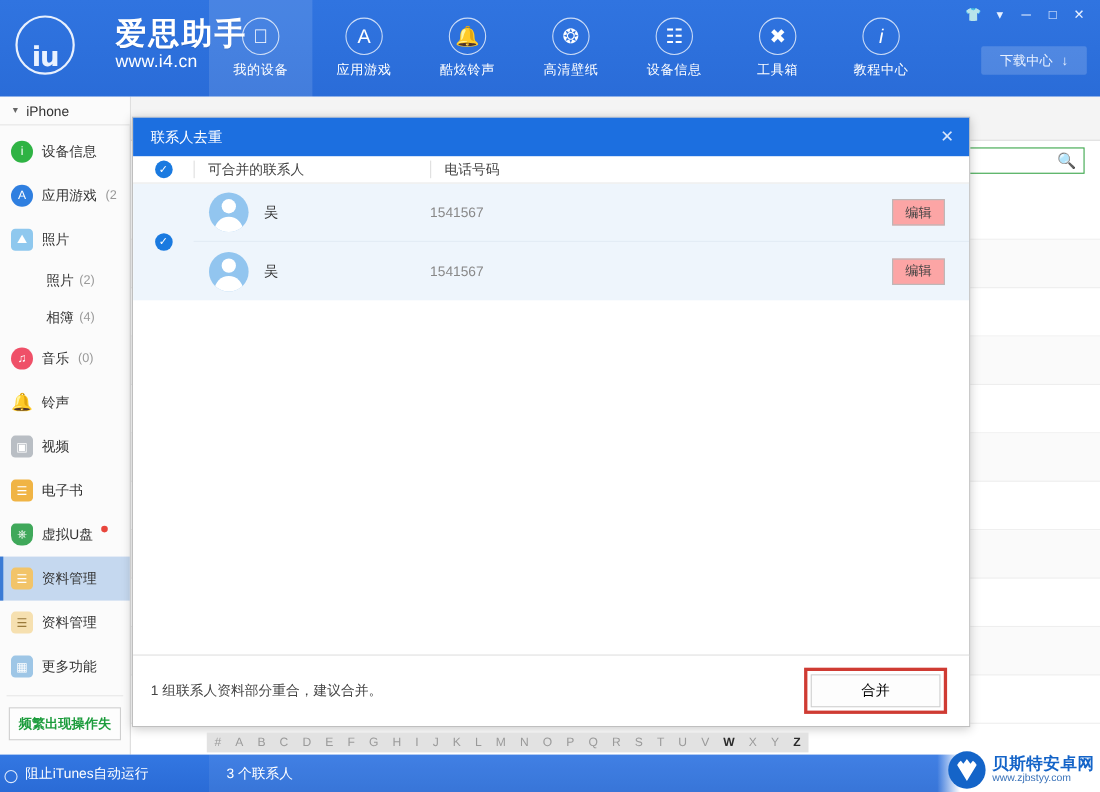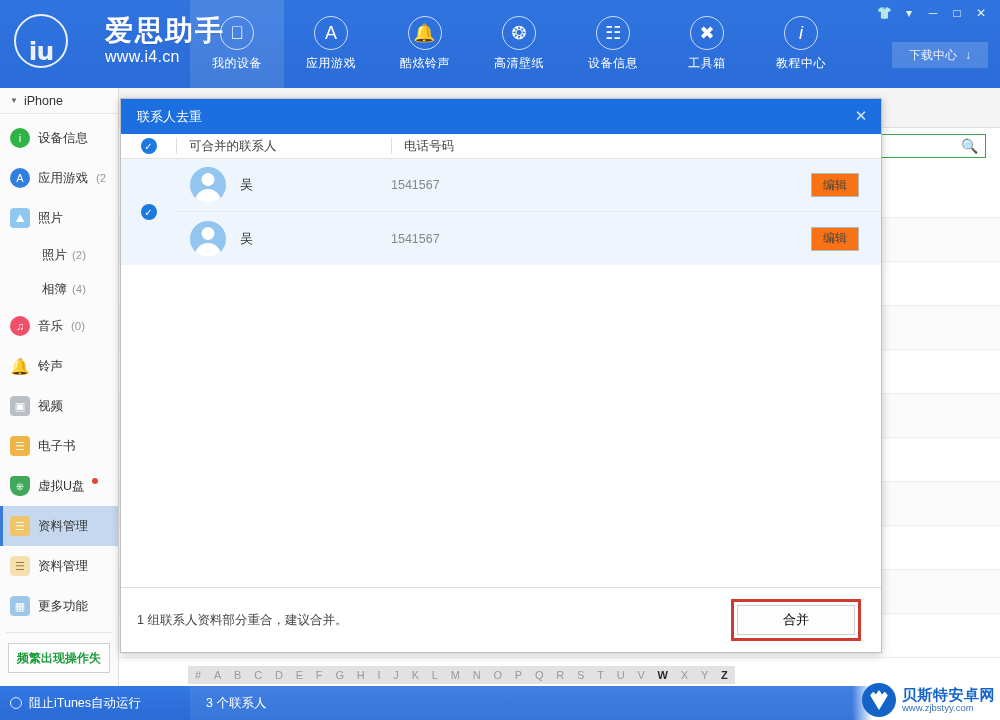--- a/index.html
+++ b/index.html
@@ -120,21 +120,21 @@
     flex:1; border:none; outline:none; font-size:12px; color:#333; background:transparent;
     font-family:"Liberation Sans", sans-serif;
   }
   .search-ico { color:#777; font-size:14px; }
   .content-rows { position:absolute; left:0; top:86px; width:881px; }
   .grid-row { height:44px; border-bottom:1px solid #eee; }
   .grid-row.alt { background:#fafafa; }
 
   
   .dialog {
-    position:absolute; left:120px; top:98px; width:762px; height:555px;
+    position:absolute; left:120px; top:106px; width:762px; height:555px;
     background:#ffffff; border:1px solid #bfbfbf;
     box-shadow: 0 2px 9px rgba(0,0,0,.22);
   }
   .dlg-title {
     height:35px; background:#1c6fe0; display:flex; align-items:center;
     padding-left:16px; color:#ffffff; font-size:13px; position:relative;
   }
   .dlg-close {
     position:absolute; right:8px; top:5px; width:24px; height:24px;
     display:flex; align-items:center; justify-content:center;
@@ -171,21 +171,21 @@
     content:""; position:absolute; left:50%; top:6px; transform:translateX(-50%);
     width:13px; height:13px; border-radius:50%; background:#ffffff;
   }
   .avatar::after {
     content:""; position:absolute; left:50%; top:22px; transform:translateX(-50%);
     width:26px; height:22px; border-radius:13px 13px 0 0; background:#ffffff;
   }
   .cname { width:150px; padding-left:14px; font-size:13px; color:#333; }
   .cphone { flex:1; font-size:12.5px; color:#888; padding-left:15px; }
   .edit-btn {
-    width:48px; height:24px; border:1px solid #b8b8b8; background:#f97316;
+    width:48px; height:24px; border:1px solid #b8b8b8; background:#fca5a5;
     font-size:12px; color:#444; display:flex; align-items:center; justify-content:center;
     margin-right:22px; cursor:pointer;font-family:Liberation Mono, monospace;
   }
 
   .dlg-body { height:calc(555px - 35px - 25px - 65px); background:#ffffff; overflow:hidden; }
 
   .dlg-footer {
     position:absolute; left:0; bottom:0; width:100%; height:65px;
     border-top:1px solid #e0e0e0; background:#ffffff;
     display:flex; align-items:center; justify-content:space-between;
@@ -211,21 +211,21 @@
   .alpha span { cursor:pointer; }
   .alpha span.on { color:#2b2b2b; font-weight:bold; }
 
   
   .statusbar {
     position:absolute; left:0; bottom:0; width:1000px; height:34px;
     background:#2f73df;
     background: linear-gradient(180deg,#3377e2 0%,#2a6bd6 100%);
     display:flex; align-items:center; color:#ffffff; font-size:12.5px;
   }
-  .sb-left { width:190px; display:flex; align-items:center; gap:7px; padding-left:10px; }
+  .sb-left { width:190px; display:flex; align-items:flex-end; gap:7px; padding-left:4px; }
   .radio-o { width:12px; height:12px; border-radius:50%; border:1.5px solid #dce8fb; }
   .sb-mid { flex:1; padding-left:16px; background:rgba(255,255,255,.07); height:34px;
             display:flex; align-items:center; }
   .sb-right { display:flex; align-items:center; gap:10px; padding-right:12px; }
   .ver { font-size:12.5px; color:#eaf2ff; }
   .upd-btn {
     border:1px solid #9fc2f2; padding:3px 9px; font-size:12px; color:#ffffff;
     background:rgba(255,255,255,.06); cursor:pointer;
   }
 

